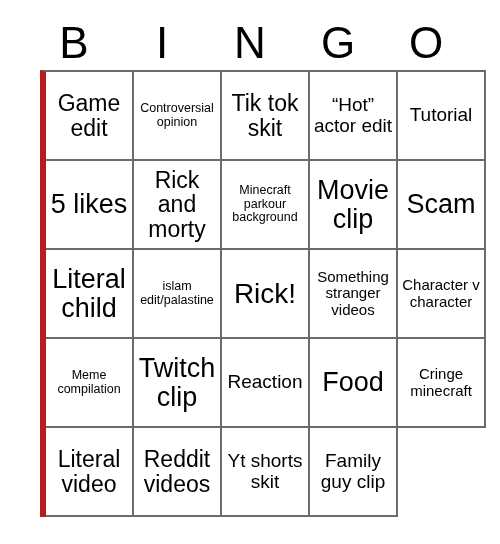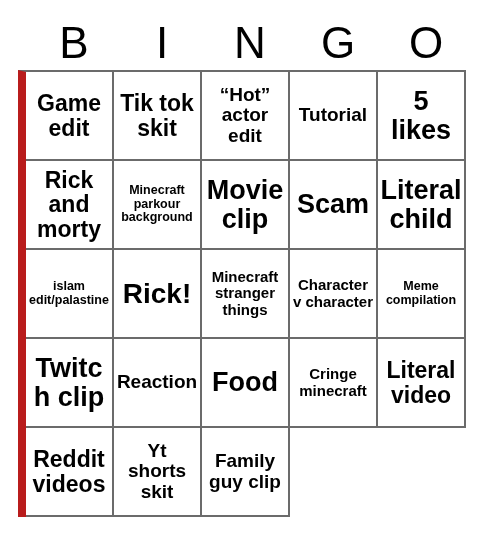--- a/index.html
+++ b/index.html
@@ -37,31 +37,30 @@
     justify-content: center;
     font-size: 44px;
     line-height: 1;
     font-weight: 400;
     color: #000000;
     letter-spacing: 0;
   }
   
   #bingo-grid {
     position: absolute;
-    left: 18px;
+    left: 40px;
     top: 70px;
     width: 440px;
     height: 445px;
     display: grid;
     grid-template-columns: repeat(5, 88px);
     grid-template-rows: repeat(5, 89px);
     border-top: 2px solid #6b6b6b;
-    border-left: 8px solid #b91c1c;
+    border-left: 6px solid #b91c1c;
     box-sizing: content-box;
-    font-weight: bold;
   }
   .bingo-cell {
     border-right: 2px solid #6b6b6b;
     border-bottom: 2px solid #6b6b6b;
     box-sizing: border-box;
     width: 88px;
     height: 89px;
     display: flex;
     align-items: center;
     justify-content: center;
@@ -97,20 +96,23 @@
     <div class="header-letter">G</div>
     <div class="header-letter">O</div>
   </div>
 
   <div id="bingo-grid">
 
     <div class="bingo-cell">
         <span class="cell-text fs-lg">Game edit</span>
       </div>
     <div class="bingo-cell">
+        <span class="cell-text fs-xs">Controversial opinion</span>
+      </div>
+    <div class="bingo-cell">
         <span class="cell-text fs-lg">Tik tok skit</span>
       </div>
     <div class="bingo-cell">
         <span class="cell-text fs-md">“Hot” actor edit</span>
       </div>
     <div class="bingo-cell">
         <span class="cell-text fs-md">Tutorial</span>
       </div>
 
     <div class="bingo-cell">
@@ -132,21 +134,21 @@
     <div class="bingo-cell">
         <span class="cell-text fs-xl">Literal child</span>
       </div>
     <div class="bingo-cell">
         <span class="cell-text fs-xs">islam edit/palastine</span>
       </div>
     <div class="bingo-cell">
         <span class="cell-text fs-free">Rick!</span>
       </div>
     <div class="bingo-cell">
-        <span class="cell-text fs-sm">Minecraft stranger things</span>
+        <span class="cell-text fs-sm">Something stranger videos</span>
       </div>
     <div class="bingo-cell">
         <span class="cell-text fs-sm">Character v character</span>
       </div>
 
     <div class="bingo-cell">
         <span class="cell-text fs-xs">Meme compilation</span>
       </div>
     <div class="bingo-cell">
         <span class="cell-text fs-xl">Twitch clip</span>

